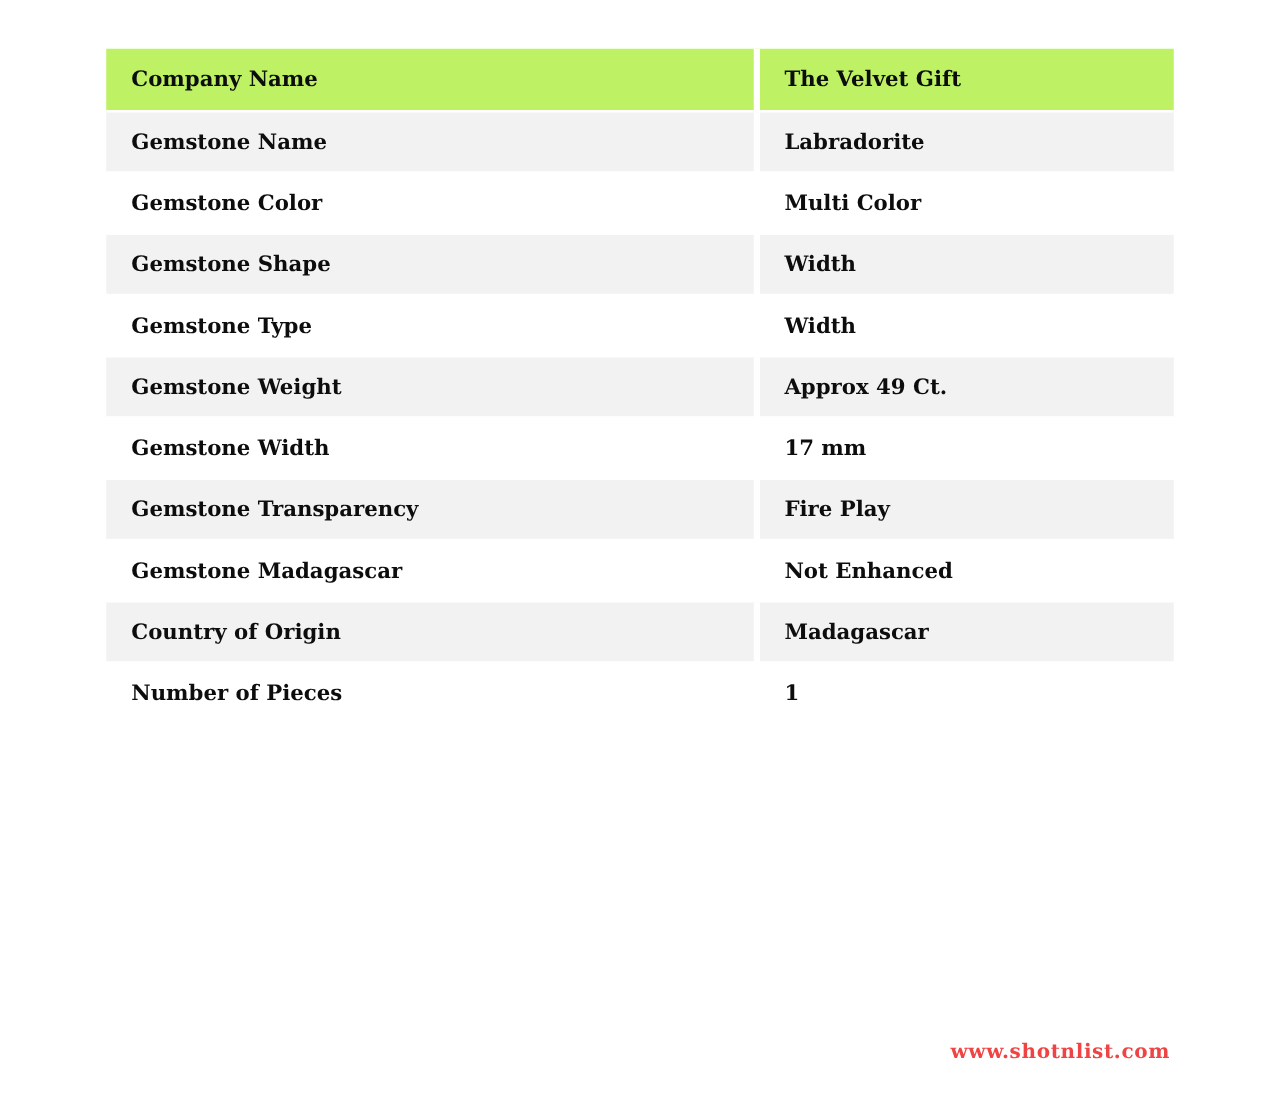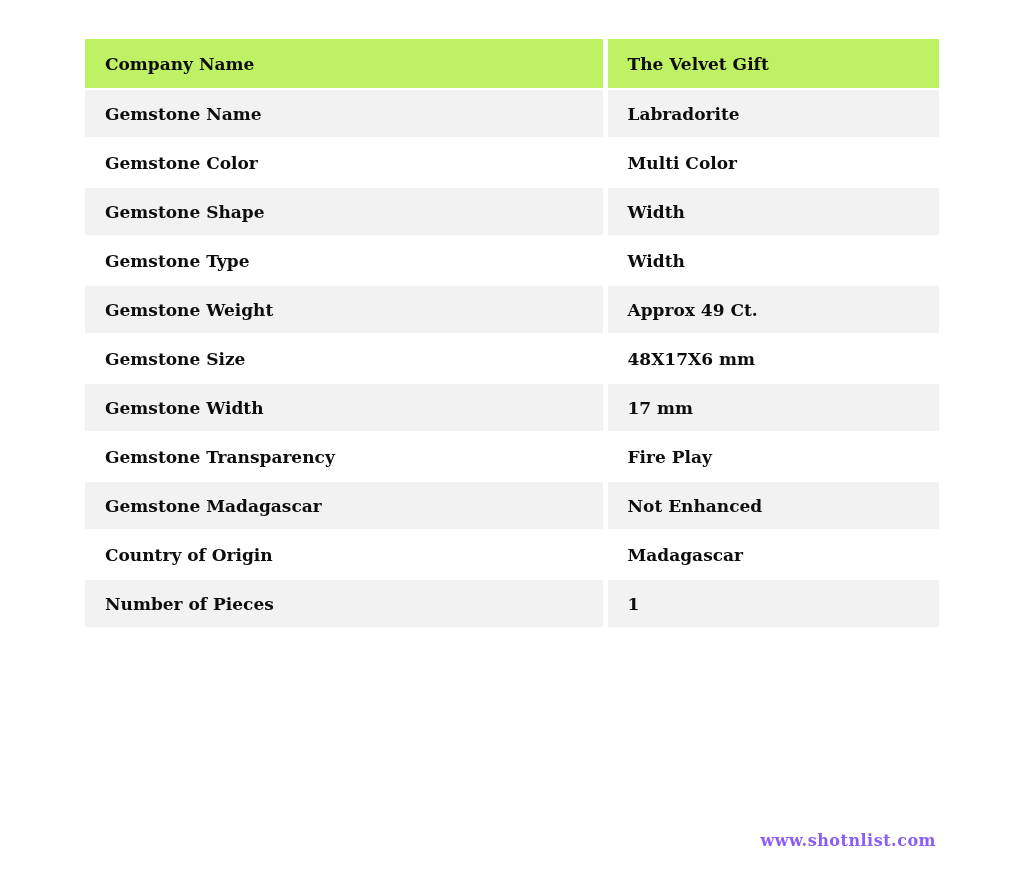--- a/index.html
+++ b/index.html
@@ -49,21 +49,21 @@
   }
   tbody tr:nth-child(even) td {
     background: #ffffff;
   }
   .watermark {
     position: absolute;
     right: 88px;
     top: 831px;
     font-weight: bold;
     font-size: 16px;
-    color: #8b5cf6;
+    color: #ef4444;
     letter-spacing: 0.5px;
   }
 </style>
 </head>
 <body>
 
 <div class="page">
 
   <table class="spec-table">
     <colgroup>
@@ -91,24 +91,20 @@
       </tr>
       <tr>
         <td class="label-cell">Gemstone Type</td>
         <td class="value-cell">Width</td>
       </tr>
       <tr>
         <td class="label-cell">Gemstone Weight</td>
         <td class="value-cell">Approx 49 Ct.</td>
       </tr>
       <tr>
-        <td class="label-cell">Gemstone Size</td>
-        <td class="value-cell">48X17X6 mm</td>
-      </tr>
-      <tr>
         <td class="label-cell">Gemstone Width</td>
         <td class="value-cell">17 mm</td>
       </tr>
       <tr>
         <td class="label-cell">Gemstone Transparency</td>
         <td class="value-cell">Fire Play</td>
       </tr>
       <tr>
         <td class="label-cell">Gemstone Madagascar</td>
         <td class="value-cell">Not Enhanced</td>

